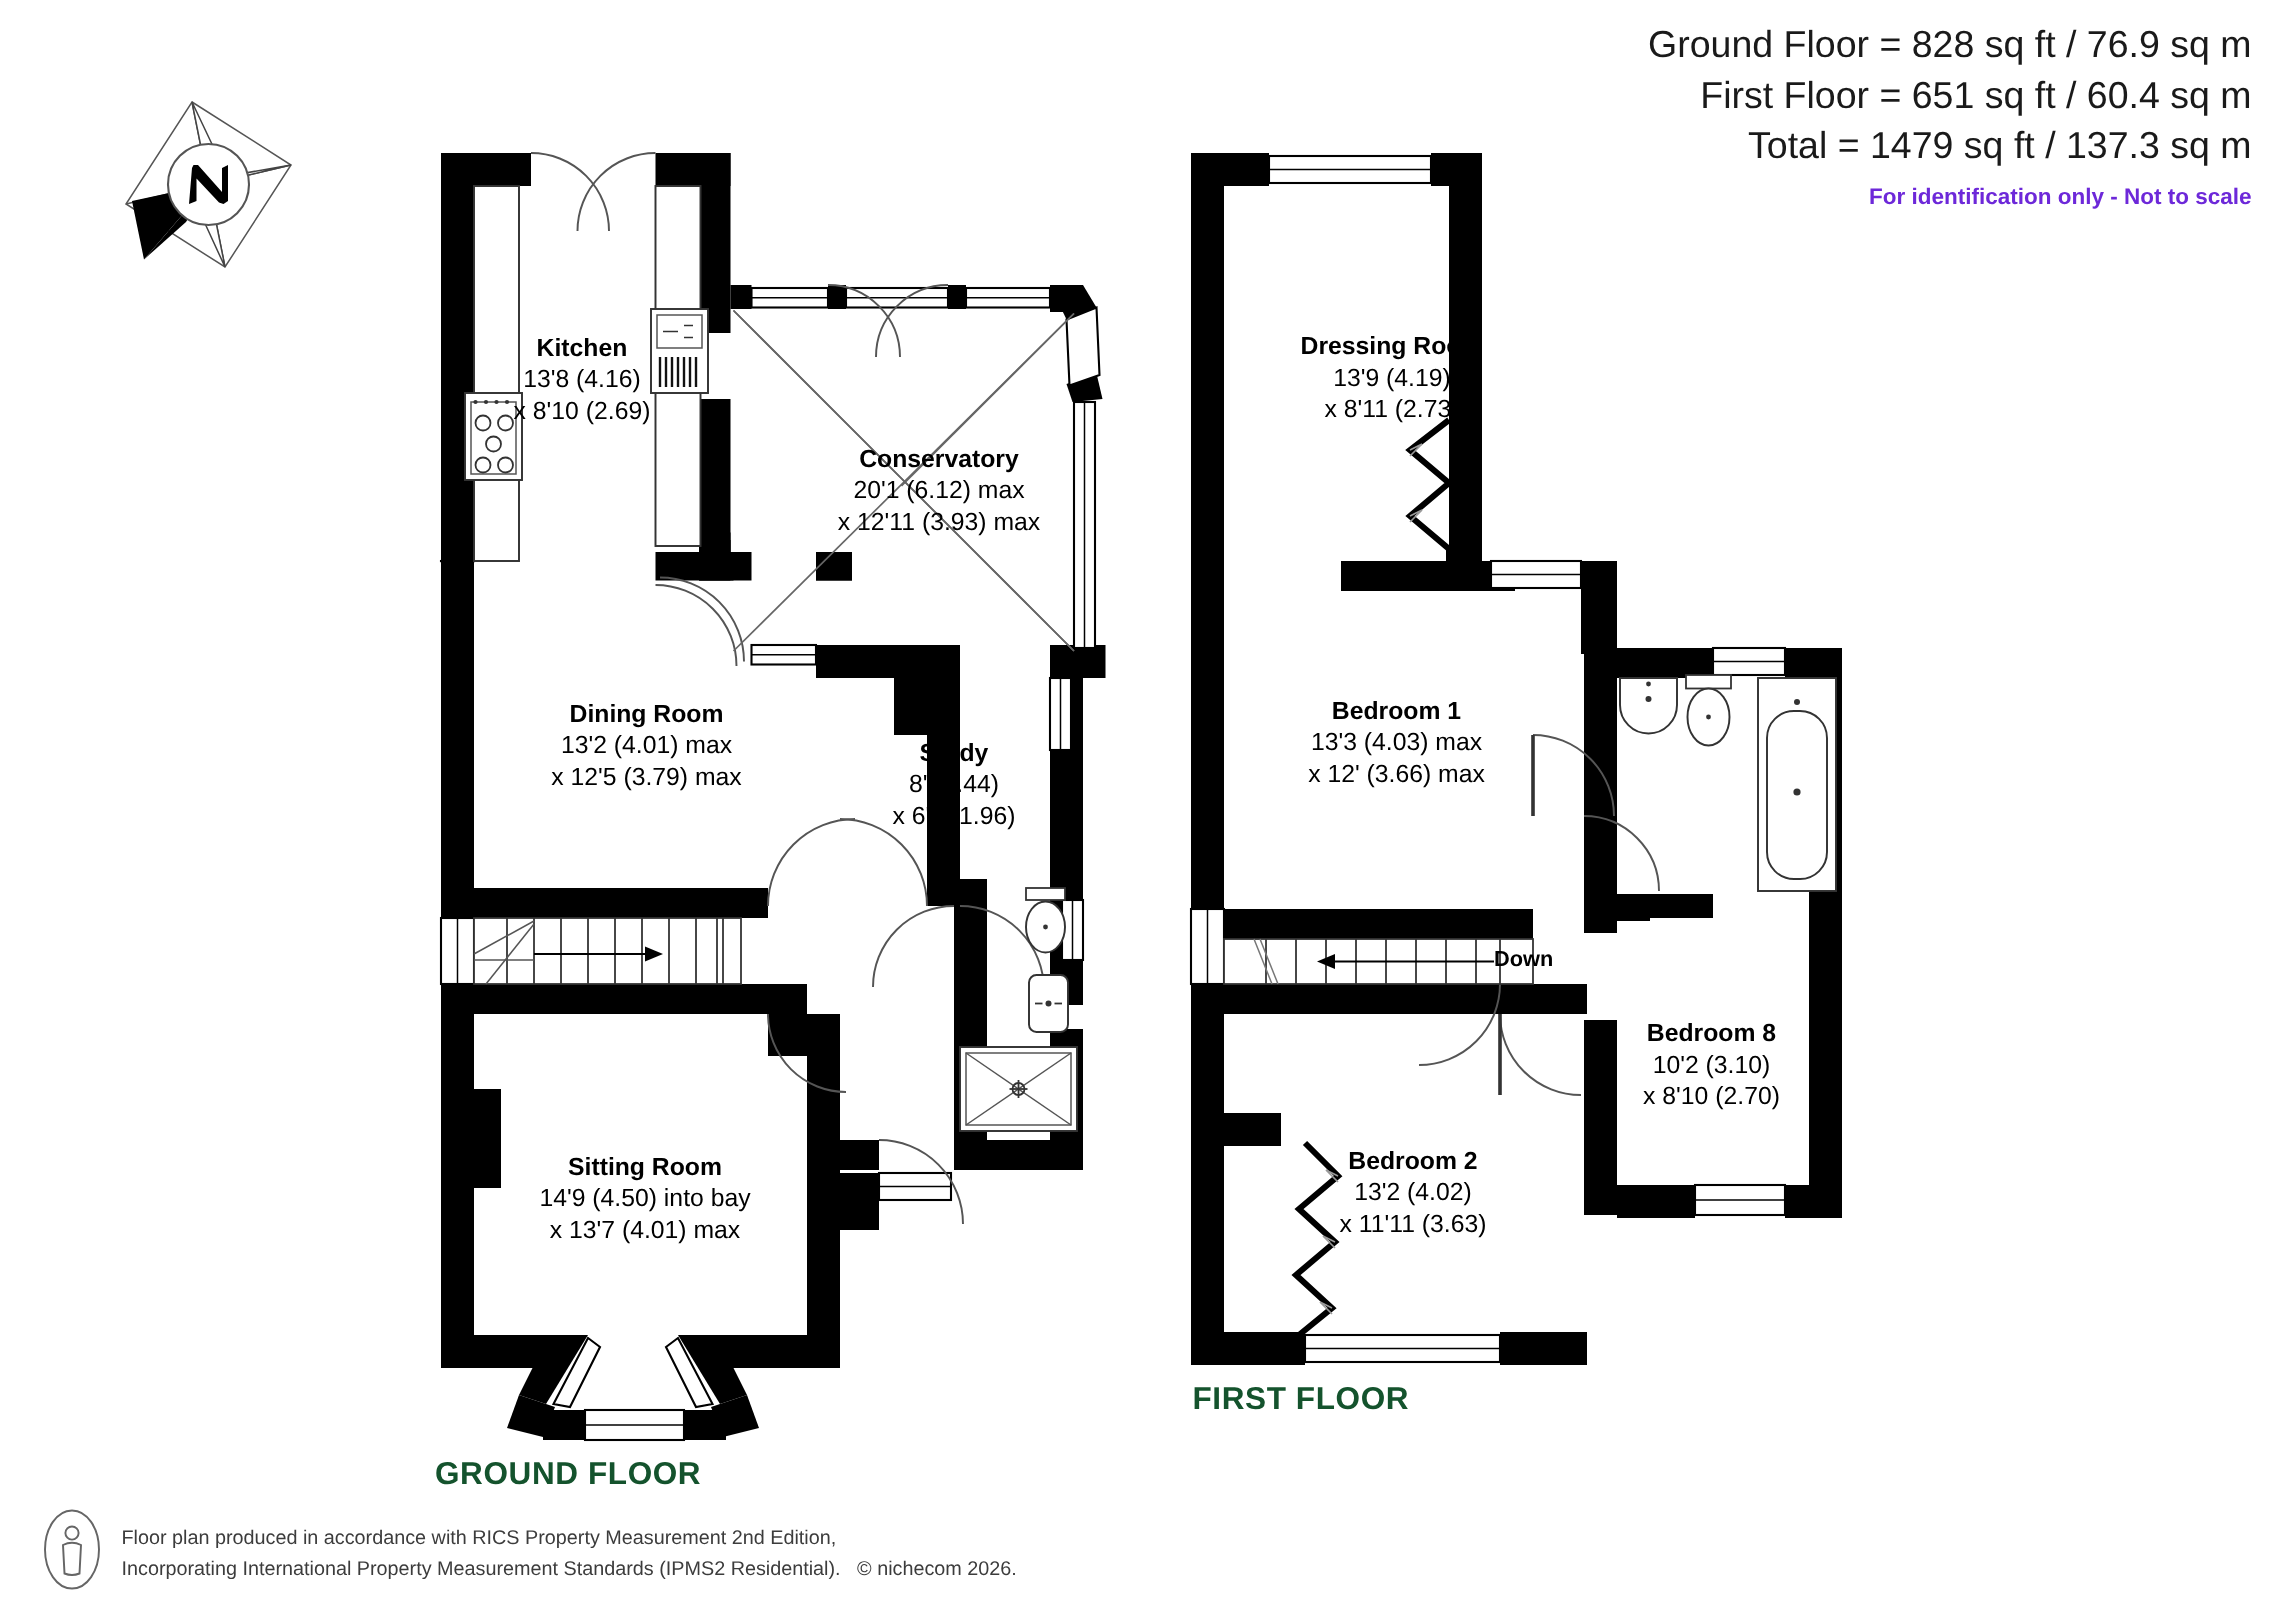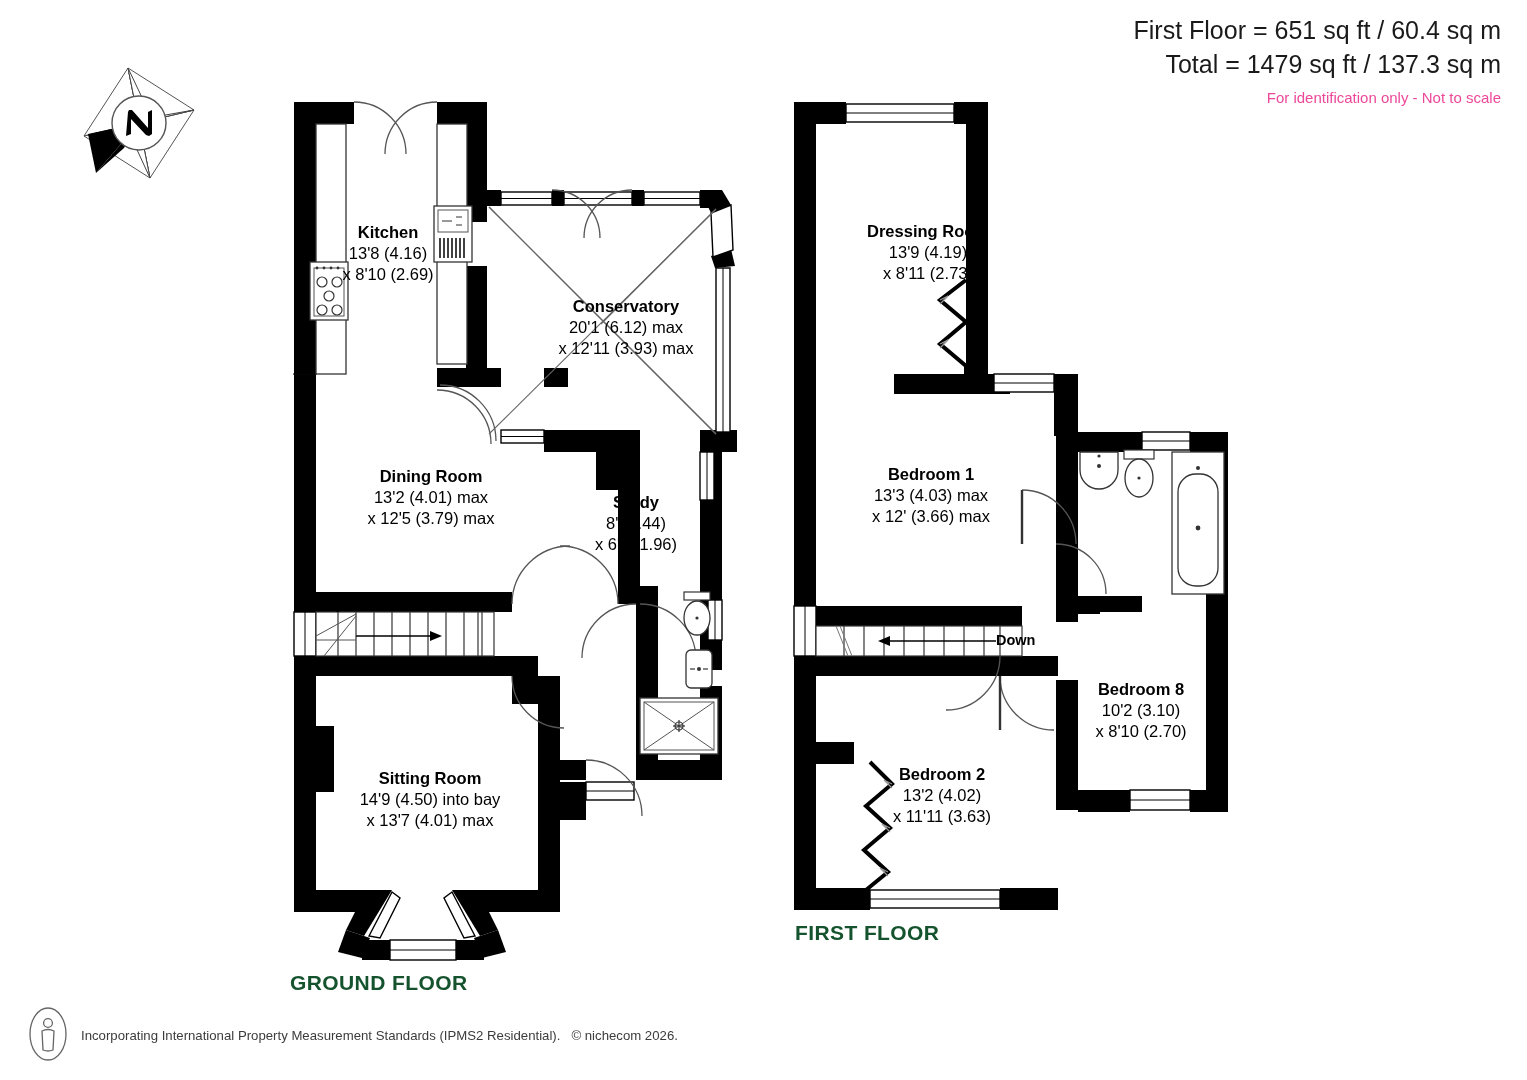--- a/index.html
+++ b/index.html
@@ -24,23 +24,24 @@
     text-align: right;
     line-height: 1.34;
   }
   .area-summary .area-line {
     font-size: 25px;
     color: #1a1a1a;
     white-space: nowrap;
   }
   .area-summary .area-note {
     font-size: 15px;
-    color: #ec4899;
+    color: #6d28d9;
     margin-top: 7px;
     white-space: nowrap;
+    font-weight: bold;
   }
 
   
   .compass {
     position: absolute;
     left: 78px;
     top: 62px;
     width: 122px;
     height: 122px;
   }
@@ -105,20 +106,21 @@
     line-height: 1.55;
     color: #3c3c3c;
   }
   .footer-text .ft-line { display: block; white-space: nowrap; }
   .footer-text .ft-copy { color: #3c3c3c; }
 </style>
 </head>
 <body>
 
 <div class="area-summary">
+  <div class="area-line">Ground Floor = 828 sq ft / 76.9 sq m</div>
   <div class="area-line">First Floor = 651 sq ft / 60.4 sq m</div>
   <div class="area-line">Total = 1479 sq ft / 137.3 sq m</div>
   <div class="area-note">For identification only - Not to scale</div>
 </div>
 
 <div class="compass">
   <svg viewBox="0 0 122 122" width="122" height="122">
 
     <g fill="none" stroke="#555" stroke-width="1">
       <path d="M61 61 L50 6 L61 61 L116 48 L61 61 L72 116 L61 61 L6 74 Z"></path>
@@ -584,15 +586,16 @@
 
 <div class="footer">
   <span>
     <svg width="40" height="56" viewBox="0 0 40 56">
       <ellipse cx="20" cy="28" rx="18" ry="26" fill="none" stroke="#666" stroke-width="1.3"></ellipse>
       <circle cx="20" cy="17" r="4.4" fill="none" stroke="#666" stroke-width="1.3"></circle>
       <path d="M14 25 Q20 22 26 25 L25 44 Q20 46 15 44 Z" fill="none" stroke="#666" stroke-width="1.3"></path>
     </svg>
   </span>
   <span class="footer-text">
+    <span class="ft-line">Floor plan produced in accordance with RICS Property Measurement 2nd Edition,</span>
     <span class="ft-line"><span>Incorporating International Property Measurement Standards (IPMS2 Residential).</span>&nbsp;&nbsp; <span class="ft-copy">© nichecom 2026.</span></span>
   </span>
 </div>
 
 </body></html>

